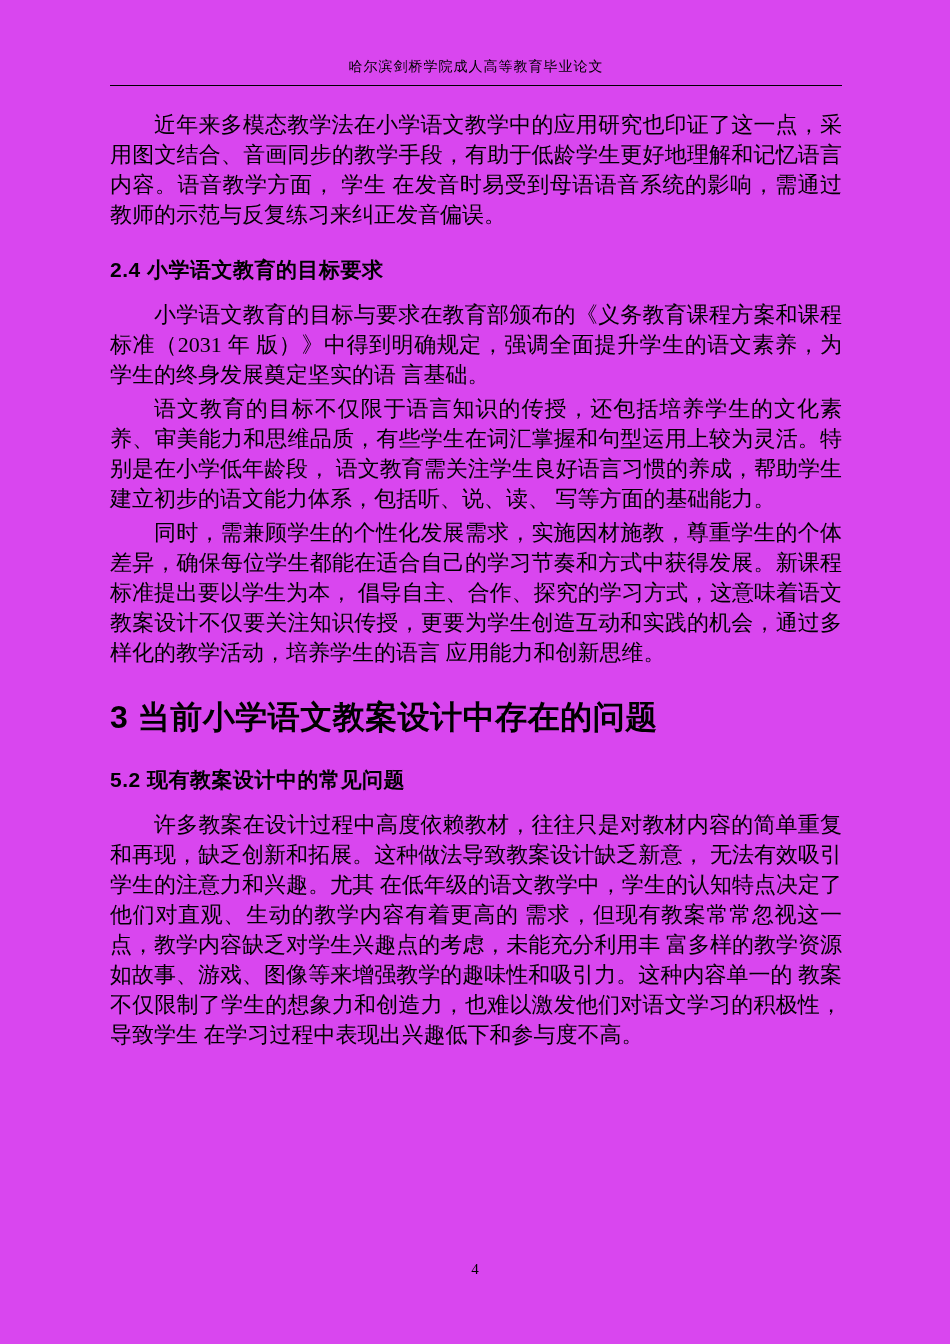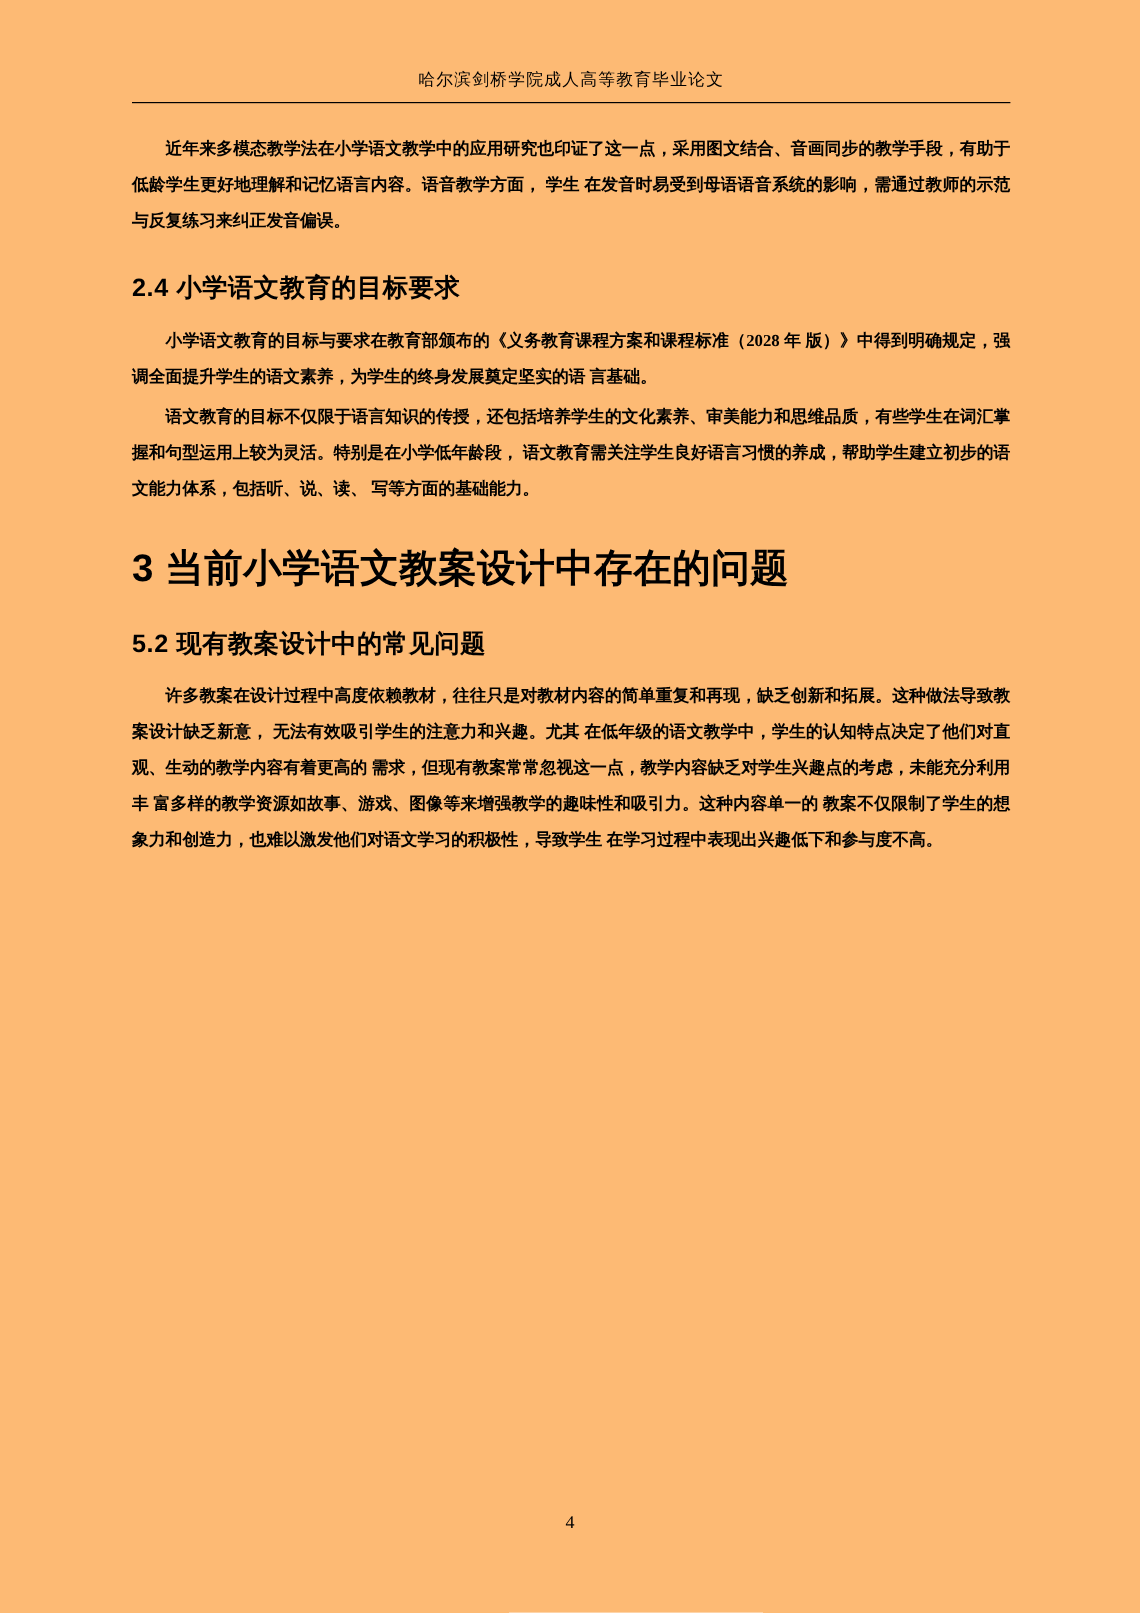--- a/index.html
+++ b/index.html
@@ -5,43 +5,42 @@
   html, body {
     margin: 0;
     padding: 0;
     background: #ffffff;
   }
   .page {
     position: relative;
     width: 950px;
     height: 1344px;
     margin: 0 auto;
-    background: #fdba74;
+    background: #d946ef;
     box-sizing: border-box;
     padding: 58px 108px 0 110px;
     font-family: "Liberation Serif", "DejaVu Serif", serif;
     color: #000000;
     overflow: hidden;
   }
   .doc-header {
     text-align: center;
     font-size: 14px;
     letter-spacing: 1px;
     padding-bottom: 9px;
     border-bottom: 1px solid #000000;
     margin-bottom: 24px;
   }
   .body-text p {
-    font-size: 14px;
+    font-size: 22px;
     line-height: 30px;
     text-align: justify;
     text-indent: 2em;
     margin: 0 0 4px 0;
     word-break: break-all;
-    font-weight: bold;
   }
   h1.sec, h2.sec, h3.sec {
     font-family: "Liberation Sans", "DejaVu Sans", sans-serif;
     font-weight: bold;
     color: #000000;
     letter-spacing: 0.5px;
   }
   h1.sec {
     font-size: 32px;
     margin: 28px 0 16px 0;
@@ -70,24 +69,25 @@
 <div class="page">
 
   <div class="doc-header">哈尔滨剑桥学院成人高等教育毕业论文</div>
 
   <div class="body-text">
 
     <p>近年来多模态教学法在小学语文教学中的应用研究也印证了这一点，采用图文结合、音画同步的教学手段，有助于低龄学生更好地理解和记忆语言内容。语音教学方面， 学生 在发音时易受到母语语音系统的影响，需通过教师的示范与反复练习来纠正发音偏误。</p>
 
     <h2 class="sec">2.4 小学语文教育的目标要求</h2>
 
-    <p>小学语文教育的目标与要求在教育部颁布的《义务教育课程方案和课程标准（2028 年 版）》中得到明确规定，强调全面提升学生的语文素养，为学生的终身发展奠定坚实的语 言基础。</p>
+    <p>小学语文教育的目标与要求在教育部颁布的《义务教育课程方案和课程标准（2031 年 版）》中得到明确规定，强调全面提升学生的语文素养，为学生的终身发展奠定坚实的语 言基础。</p>
 
     <p>语文教育的目标不仅限于语言知识的传授，还包括培养学生的文化素养、审美能力和思维品质，有些学生在词汇掌握和句型运用上较为灵活。特别是在小学低年龄段， 语文教育需关注学生良好语言习惯的养成，帮助学生建立初步的语文能力体系，包括听、说、读、 写等方面的基础能力。</p>
 
+    <p>同时，需兼顾学生的个性化发展需求，实施因材施教，尊重学生的个体差异，确保每位学生都能在适合自己的学习节奏和方式中获得发展。新课程标准提出要以学生为本， 倡导自主、合作、探究的学习方式，这意味着语文教案设计不仅要关注知识传授，更要为学生创造互动和实践的机会，通过多样化的教学活动，培养学生的语言 应用能力和创新思维。</p>
 
     <h1 class="sec">3 当前小学语文教案设计中存在的问题</h1>
 
     <h2 class="sec">5.2 现有教案设计中的常见问题</h2>
 
 
     <p>许多教案在设计过程中高度依赖教材，往往只是对教材内容的简单重复和再现，缺乏创新和拓展。这种做法导致教案设计缺乏新意， 无法有效吸引学生的注意力和兴趣。尤其 在低年级的语文教学中，学生的认知特点决定了他们对直观、生动的教学内容有着更高的 需求，但现有教案常常忽视这一点，教学内容缺乏对学生兴趣点的考虑，未能充分利用丰 富多样的教学资源如故事、游戏、图像等来增强教学的趣味性和吸引力。这种内容单一的 教案不仅限制了学生的想象力和创造力，也难以激发他们对语文学习的积极性，导致学生 在学习过程中表现出兴趣低下和参与度不高。</p>
 
 
 

